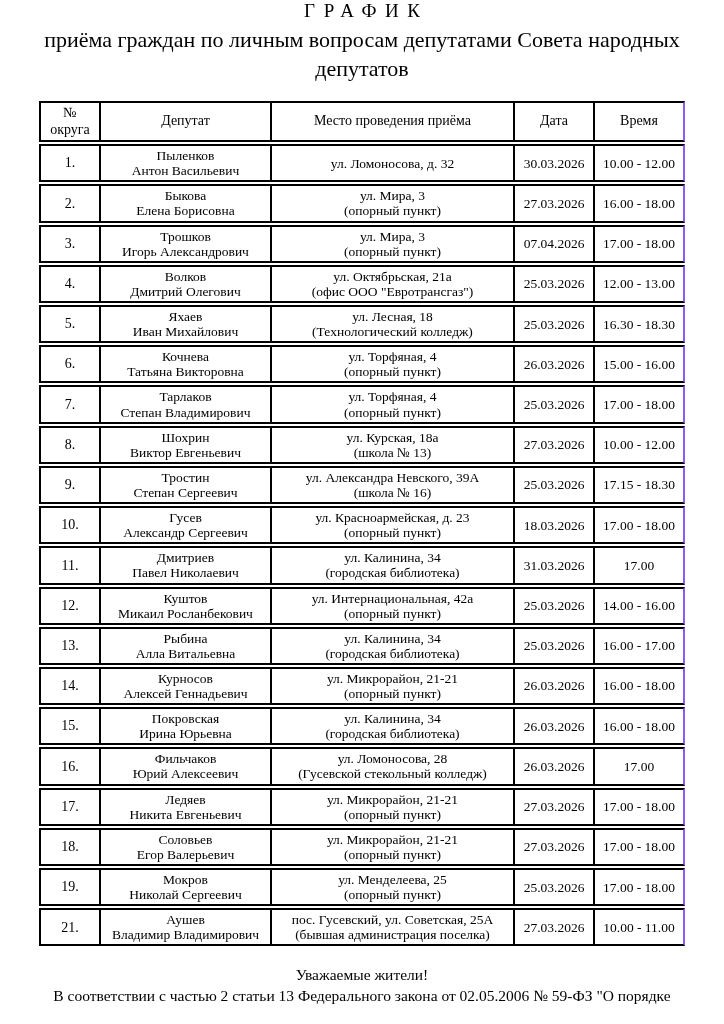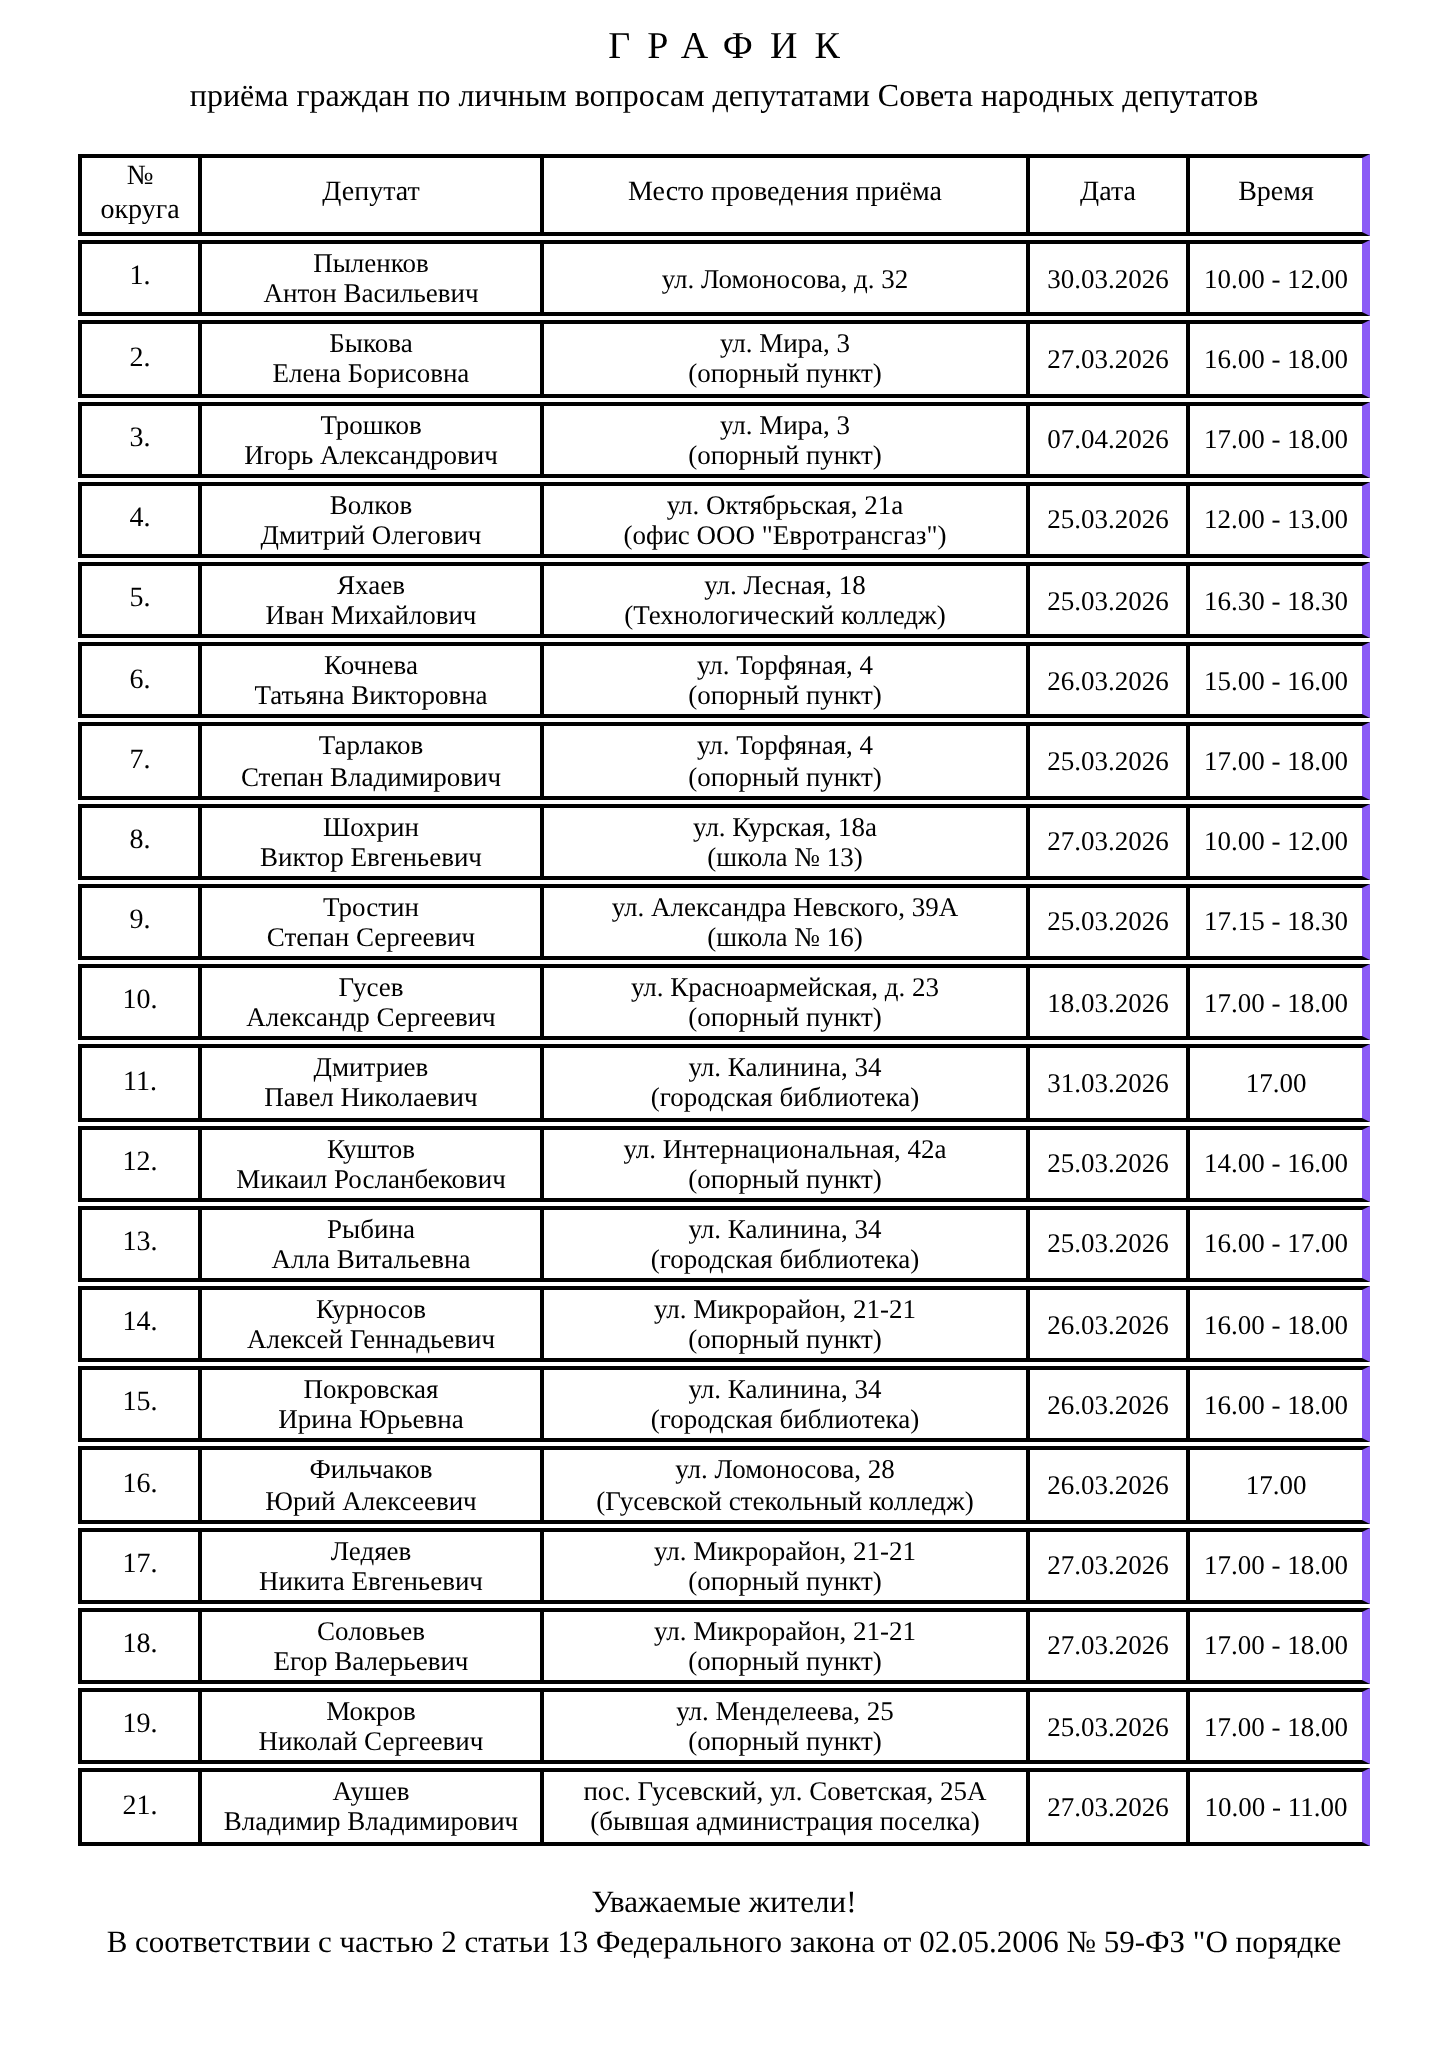--- a/index.html
+++ b/index.html
@@ -9,32 +9,32 @@
     width: 724px;
     height: 1024px;
     overflow: hidden;
     font-family: "Liberation Serif", "DejaVu Serif", serif;
     color: #000000;
   }
   .page {
     box-sizing: border-box;
     width: 724px;
     height: 1024px;
-    padding: 13px 39px 0 39px;
+    padding: 0 39px 0 39px;
   }
   .doc-title {
     text-align: center;
     font-size: 19px;
     letter-spacing: 0.45em;
     text-indent: 0.45em;
     margin-bottom: 3px;
   }
   .doc-subtitle {
     text-align: center;
-    font-size: 16px;
+    font-size: 22px;
     line-height: 1.32;
     margin-bottom: 5px;
   }
   table.schedule {
     width: 646px;
     table-layout: fixed;
     border-collapse: separate;
     border-spacing: 0 2px;
     font-size: 13.5px;
     line-height: 1.12;
@@ -45,21 +45,21 @@
     border-top: 2px solid #000;
     border-bottom: 2px solid #000;
     border-left: 2px solid #000;
     border-right: none;
     text-align: center;
     vertical-align: middle;
     padding: 2px 2px;
     font-weight: normal;
   }
   .schedule th:last-child, .schedule td:last-child {
-    border-right: 4px solid #8b5cf6;
+    border-right: 2px solid #8b5cf6;
   }
   .schedule th {
     font-size: 14px;
     line-height: 1.18;
   }
   .schedule td.num { font-size: 14px; }
   .schedule td.date, .schedule td.time { white-space: nowrap; font-size: 13.5px; }
   .footer-note {
     text-align: center;
     font-size: 15.5px;

